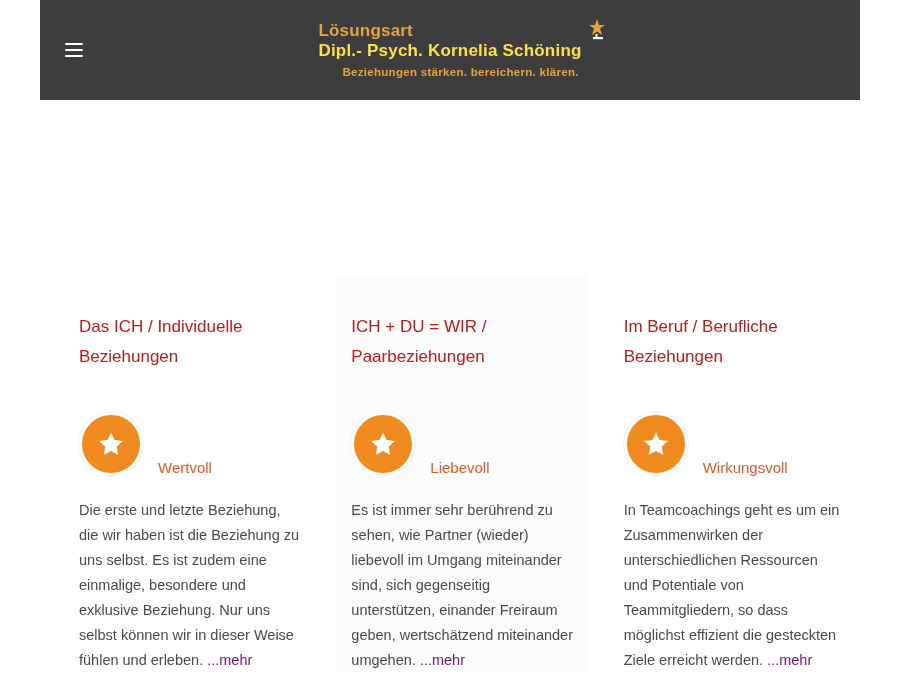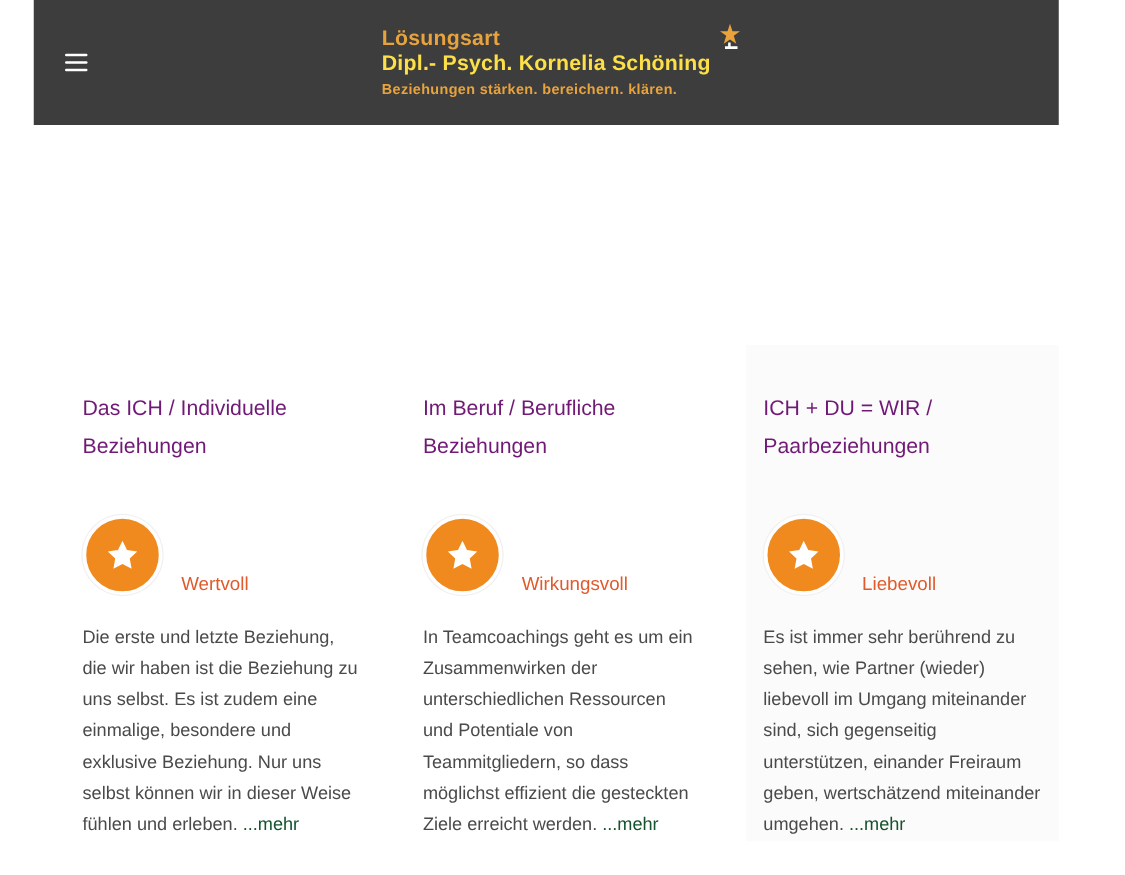--- a/index.html
+++ b/index.html
@@ -10,21 +10,21 @@
   }
   .page {
     position: relative;
     width: 900px;
     height: 700px;
     overflow: hidden;
     background: #ffffff;
   }
   .canvas {
     position: absolute;
-    left: 27px;
+    left: 40px;
     top: 0;
     width: 820px;
     min-height: 700px;
     background: #ffffff;
   }
   
   .header {
     position: relative;
     height: 100px;
     background: #3d3d3d;
@@ -70,20 +70,21 @@
     color: #fde047;
     letter-spacing: .2px;
     margin-top: 1px;
   }
   .logo-line3 {
     font-size: 11.5px;
     font-weight: bold;
     color: #e8a33d;
     letter-spacing: .3px;
     margin-top: 5px;
+    margin-left: 24px;
   }
   .logo-mark {
     position: absolute;
     right: -28px;
     top: -4px;
     width: 26px;
     height: 26px;
   }
   
   .columns {
@@ -98,21 +99,21 @@
   }
   .col-1 { margin-left: 25px; margin-top: 176px; }
   .col-2 {
     margin-left: 22px;
     margin-top: 176px;
     background: #fbfbfb;
     padding-top: 0;
   }
   .col-3 { margin-left: 22px; margin-top: 176px; }
   .col-title {
-    color: #701a75;
+    color: #b91c1c;
     font-size: 17px;
     line-height: 30px;
     margin: 0;
     padding-top: 36px;
     font-weight: normal;
   }
   .item {
     margin-top: 40px;
   }
   .item-head {
@@ -137,21 +138,21 @@
     color: #e05a2b;
     font-size: 15px;
   }
   .item-text {
     margin-top: 22px;
     color: #4a4a4a;
     font-size: 14.5px;
     line-height: 25px;
   }
   .more {
-    color: #14532d;
+    color: #701a75;
     cursor: pointer;
   }
 </style>
 </head>
 <body>
 
 <div class="page">
   <div class="canvas">
 
     <div class="header">
@@ -189,55 +190,55 @@
             <div class="item-label">Wertvoll</div>
           </div>
           <div class="item-text">
             <span>Die erste und letzte Beziehung, die wir haben ist die Beziehung zu uns selbst. Es ist zudem eine einmalige, besondere und exklusive Beziehung. Nur uns selbst können wir in dieser Weise fühlen und erleben.</span>
             <span class="more">...mehr</span>
           </div>
         </div>
 
       </div>
 
+      <div class="col col-2">
+        <h2 class="col-title">ICH + DU = WIR / Paarbeziehungen</h2>
+
+        <div class="item">
+          <div class="item-head">
+            <div class="badge">
+              <svg width="30" height="30" viewBox="0 0 30 30">
+                <path d="M15 3.5 L18.6 11 L26.8 12.1 L20.8 17.8 L22.3 26 L15 22.1 L7.7 26 L9.2 17.8 L3.2 12.1 L11.4 11 Z" fill="#ffffff"></path>
+              </svg>
+            </div>
+            <div class="item-label">Liebevoll</div>
+          </div>
+          <div class="item-text">
+            <span>Es ist immer sehr berührend zu sehen, wie Partner (wieder) liebevoll im Umgang miteinander sind, sich gegenseitig unterstützen, einander Freiraum geben, wertschätzend miteinander umgehen.</span>
+            <span class="more">...mehr</span>
+          </div>
+        </div>
+
+      </div>
+
       <div class="col col-3">
         <h2 class="col-title">Im Beruf / Berufliche Beziehungen</h2>
 
         <div class="item">
           <div class="item-head">
             <div class="badge">
               <svg width="30" height="30" viewBox="0 0 30 30">
                 <path d="M15 3.5 L18.6 11 L26.8 12.1 L20.8 17.8 L22.3 26 L15 22.1 L7.7 26 L9.2 17.8 L3.2 12.1 L11.4 11 Z" fill="#ffffff"></path>
               </svg>
             </div>
             <div class="item-label">Wirkungsvoll</div>
           </div>
           <div class="item-text">
             <span>In Teamcoachings geht es um ein Zusammenwirken der unterschiedlichen Ressourcen und Potentiale von Teammitgliedern, so dass möglichst effizient die gesteckten Ziele erreicht werden.</span>
             <span class="more">...mehr</span>
           </div>
         </div>
 
       </div>
 
-      <div class="col col-2">
-        <h2 class="col-title">ICH + DU = WIR / Paarbeziehungen</h2>
-
-        <div class="item">
-          <div class="item-head">
-            <div class="badge">
-              <svg width="30" height="30" viewBox="0 0 30 30">
-                <path d="M15 3.5 L18.6 11 L26.8 12.1 L20.8 17.8 L22.3 26 L15 22.1 L7.7 26 L9.2 17.8 L3.2 12.1 L11.4 11 Z" fill="#ffffff"></path>
-              </svg>
-            </div>
-            <div class="item-label">Liebevoll</div>
-          </div>
-          <div class="item-text">
-            <span>Es ist immer sehr berührend zu sehen, wie Partner (wieder) liebevoll im Umgang miteinander sind, sich gegenseitig unterstützen, einander Freiraum geben, wertschätzend miteinander umgehen.</span>
-            <span class="more">...mehr</span>
-          </div>
-        </div>
-
-      </div>
-
     </div>
   </div>
 </div>
 
 </body></html>

